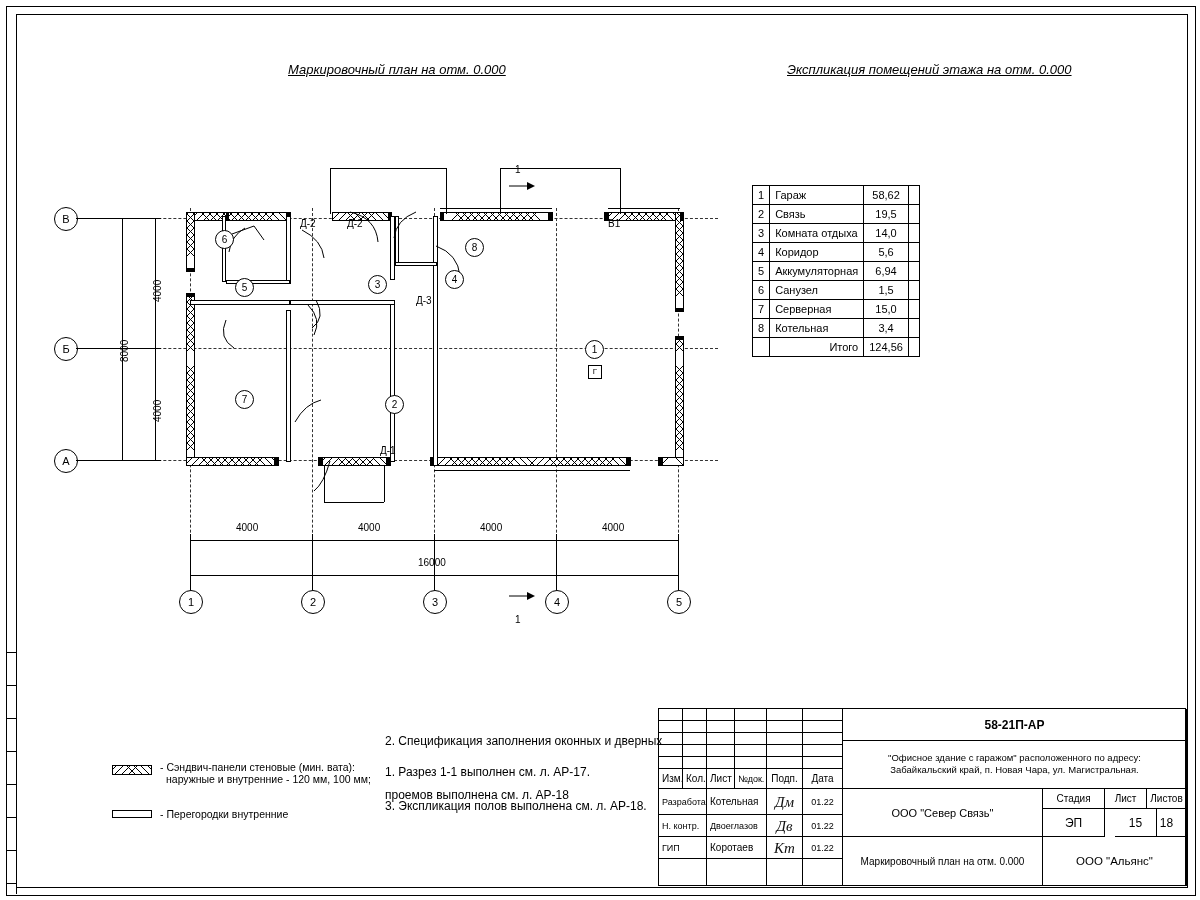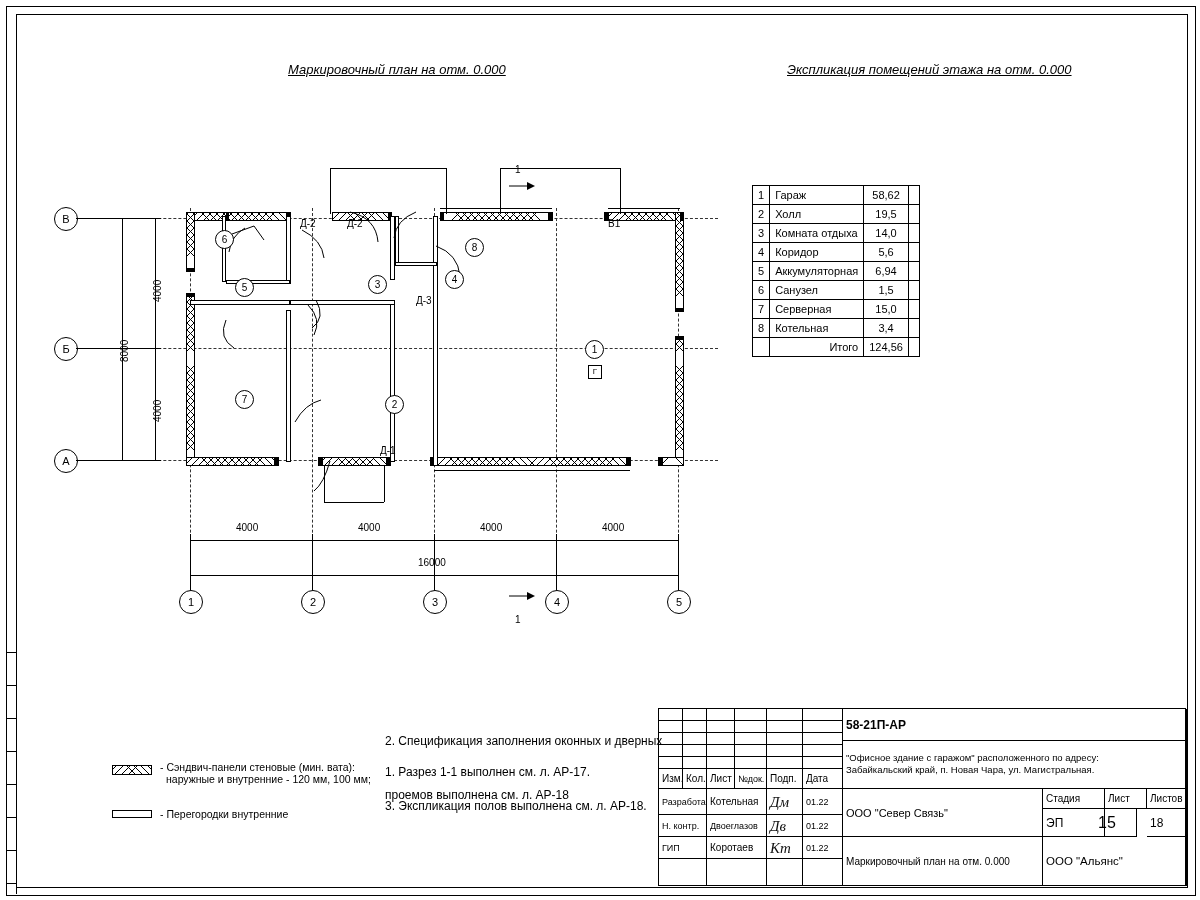--- a/index.html
+++ b/index.html
@@ -206,21 +206,21 @@
   }
   .stamp .cell {
     position: absolute;
     box-sizing: border-box;
     border-right: 1px solid #000;
     border-bottom: 1px solid #000;
     padding: 1px 3px;
     overflow: hidden;
     white-space: nowrap;
   }
-  .stamp .ctr { text-align: left; }
+  .stamp .ctr { text-align: center; }
   .stamp .big { font-size: 12px; }
   .sig {
     font-family: "Liberation Serif", serif;
     font-style: italic;
     font-size: 15px;
     color: #111;
   }
 </style>
 </head>
 <body>
@@ -412,21 +412,21 @@
   <table class="expl">
     <tbody>
     <tr>
       <td class="c">1</td>
       <td>Гараж</td>
       <td class="c">58,62</td>
       <td></td>
     </tr>
     <tr>
       <td class="c">2</td>
-      <td>Холл</td>
+      <td>Связь</td>
       <td class="c">19,5</td>
       <td></td>
     </tr>
     <tr>
       <td class="c">3</td>
       <td>Комната отдыха</td>
       <td class="c">14,0</td>
       <td></td>
     </tr>
     <tr>
@@ -550,20 +550,20 @@
       <div>Забайкальский край, п. Новая Чара, ул. Магистральная.</div>
     </div>
 
     <div class="cell ctr" style="left:184px; top:80px; width:200px; height:48px; line-height:46px; font-size:11px;">ООО "Север Связь"</div>
 
     <div class="cell ctr" style="left:384px; top:80px; width:62px; height:20px; line-height:18px;">Стадия</div>
     <div class="cell ctr" style="left:446px; top:80px; width:42px; height:20px; line-height:18px;">Лист</div>
     <div class="cell ctr" style="left:488px; top:80px; width:40px; height:20px; line-height:18px;">Листов</div>
 
     <div class="cell ctr" style="left:384px; top:100px; width:62px; height:28px; line-height:26px; font-size:12px;">ЭП</div>
-    <div class="cell ctr" style="left:436px; top:100px; width:42px; height:28px; line-height:26px; font-size:16px;">15</div>
+    <div class="cell ctr" style="left:456px; top:100px; width:42px; height:28px; line-height:26px; font-size:12px;">15</div>
     <div class="cell ctr" style="left:488px; top:100px; width:40px; height:28px; line-height:26px; font-size:12px;">18</div>
 
     <div class="cell ctr" style="left:184px; top:128px; width:200px; height:49px; line-height:47px; font-size:10px;">Маркировочный план на отм. 0.000</div>
     <div class="cell ctr" style="left:384px; top:128px; width:144px; height:49px; line-height:47px; font-size:11.5px;">ООО "Альянс"</div>
   </div>
 
 </div>
 
 </body></html>

